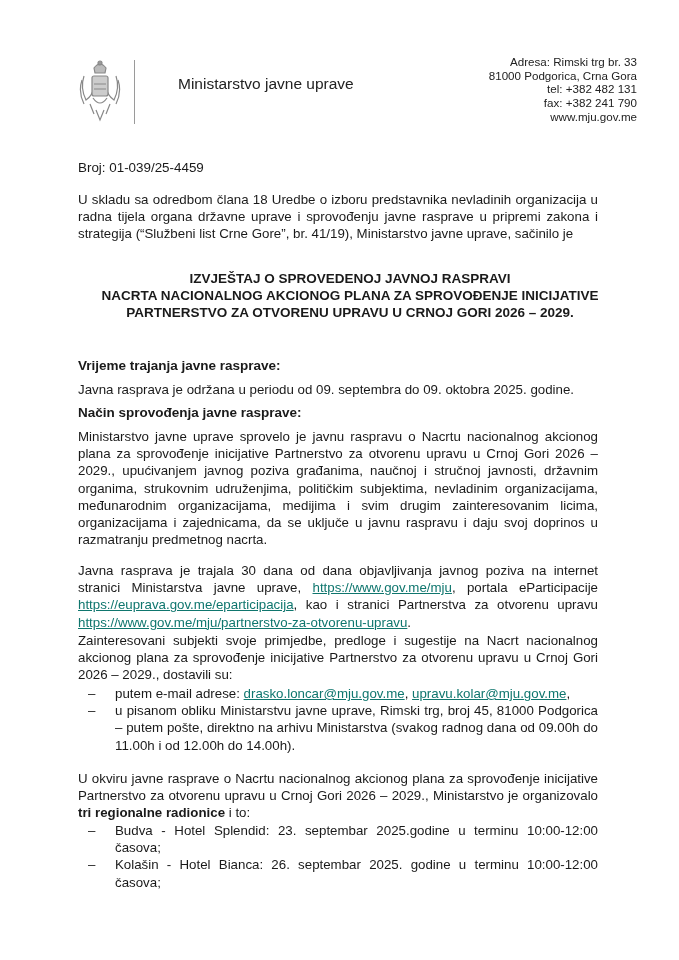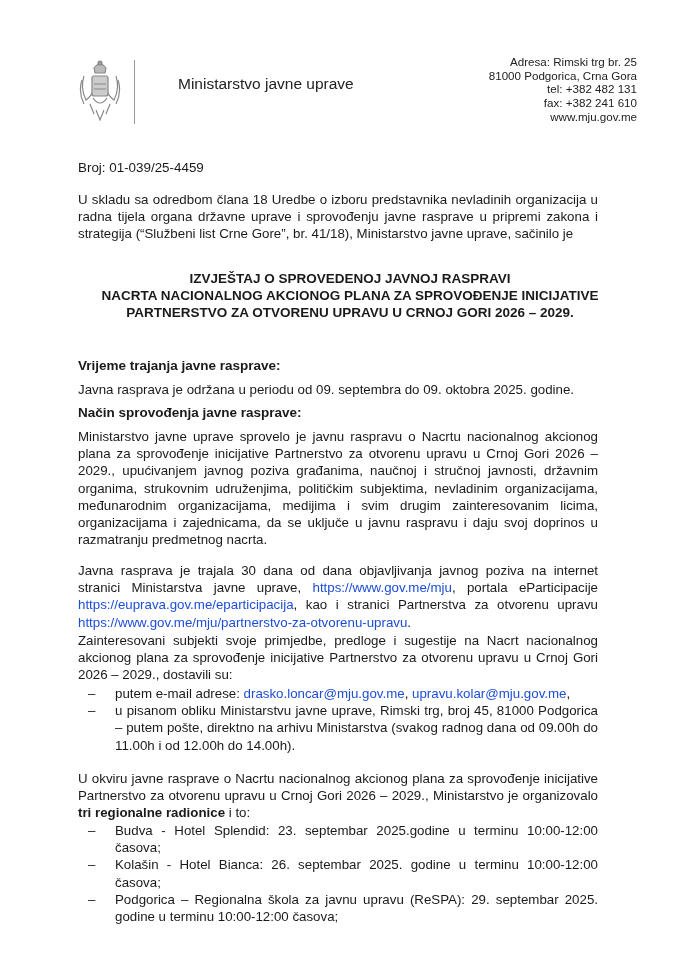--- a/index.html
+++ b/index.html
@@ -8,21 +8,21 @@
   .abs { position: absolute; }
   .crest { left: 78px; top: 58px; width: 44px; height: 66px; }
   .vline { left: 134px; top: 60px; width: 1px; height: 64px; background: #9a9a9a; }
   .org { left: 178px; top: 72px; font-size: 15.5px; line-height: 24px; color: #222; }
   .contact { right: 42px; top: 55px; text-align: right; font-size: 11.6px; line-height: 13.7px; color: #222; }
   .ref { left: 78px; top: 160px; font-size: 13.4px; }
   .para { left: 78px; width: 520px; line-height: 17.2px; text-align: justify; }
   .title { left: 60px; width: 580px; top: 270px; text-align: center; font-weight: bold;
            font-size: 13.5px; line-height: 17px; }
   .h { font-weight: bold; font-size: 13.5px; }
-  a.link { color: #1d4ed8; }
+  a.link { color: #0f766e; text-decoration: underline; }
   ul.dash { list-style: none; margin: 0; padding: 0; }
   ul.dash li { position: relative; padding-left: 37px; text-align: justify; }
   ul.dash li::before { content: "–"; position: absolute; left: 10px; top: 0; }
 </style>
 </head>
 <body>
 
 <div class="abs crest">
   <svg width="44" height="66" viewBox="0 0 44 66">
     <g fill="none" stroke="#888" stroke-width="1.2">
@@ -38,30 +38,30 @@
       <path d="M12 46 L16 56 M32 46 L28 56"></path>
       <path d="M18 52 L22 62 L26 52"></path>
     </g>
   </svg>
 </div>
 <div class="abs vline"></div>
 <div class="abs org">
   <div>Ministarstvo javne uprave</div>
 </div>
 <div class="abs contact">
-  <div>Adresa: Rimski trg br. 25</div>
+  <div>Adresa: Rimski trg br. 33</div>
   <div>81000 Podgorica, Crna Gora</div>
   <div>tel: +382 482 131</div>
-  <div>fax: +382 241 610</div>
+  <div>fax: +382 241 790</div>
   <div>www.mju.gov.me</div>
 </div>
 
 <div class="abs ref">Broj: 01-039/25-4459</div>
 
-<div class="abs para" style="top:191px;">U skladu sa odredbom člana 18 Uredbe o izboru predstavnika nevladinih organizacija u radna tijela organa državne uprave i sprovođenju javne rasprave u pripremi zakona i strategija (“Službeni list Crne Gore”, br. 41/18), Ministarstvo javne uprave, sačinilo je</div>
+<div class="abs para" style="top:191px;">U skladu sa odredbom člana 18 Uredbe o izboru predstavnika nevladinih organizacija u radna tijela organa državne uprave i sprovođenju javne rasprave u pripremi zakona i strategija (“Službeni list Crne Gore”, br. 41/19), Ministarstvo javne uprave, sačinilo je</div>
 
 <div class="abs title">
   <div>IZVJEŠTAJ O SPROVEDENOJ JAVNOJ RASPRAVI</div>
   <div>NACRTA NACIONALNOG AKCIONOG PLANA ZA SPROVOĐENJE INICIJATIVE</div>
   <div>PARTNERSTVO ZA OTVORENU UPRAVU U CRNOJ GORI 2026 – 2029.</div>
 </div>
 
 <div class="abs para h" style="top:357px;">Vrijeme trajanja javne rasprave:</div>
 <div class="abs para" style="top:381px;">Javna rasprava je održana u periodu od 09. septembra do 09. oktobra 2025. godine.</div>
 
@@ -84,15 +84,14 @@
 </div>
 
 <div class="abs para" style="top:770px;">
   <span>U okviru javne rasprave o Nacrtu nacionalnog akcionog plana za sprovođenje inicijative  Partnerstvo za otvorenu upravu u Crnoj Gori 2026 – 2029., Ministarstvo je organizovalo </span><b>tri regionalne radionice</b><span> i to:</span>
 </div>
 
 <div class="abs para" style="top:822px;">
   <ul class="dash">
     <li>Budva - Hotel Splendid: 23. septembar 2025.godine u terminu 10:00-12:00 časova;</li>
     <li>Kolašin - Hotel Bianca: 26. septembar 2025. godine u terminu 10:00-12:00 časova;</li>
-    <li>Podgorica – Regionalna škola za javnu upravu (ReSPA): 29. septembar 2025. godine u terminu 10:00-12:00 časova;</li>
   </ul>
 </div>
 
 </body></html>

